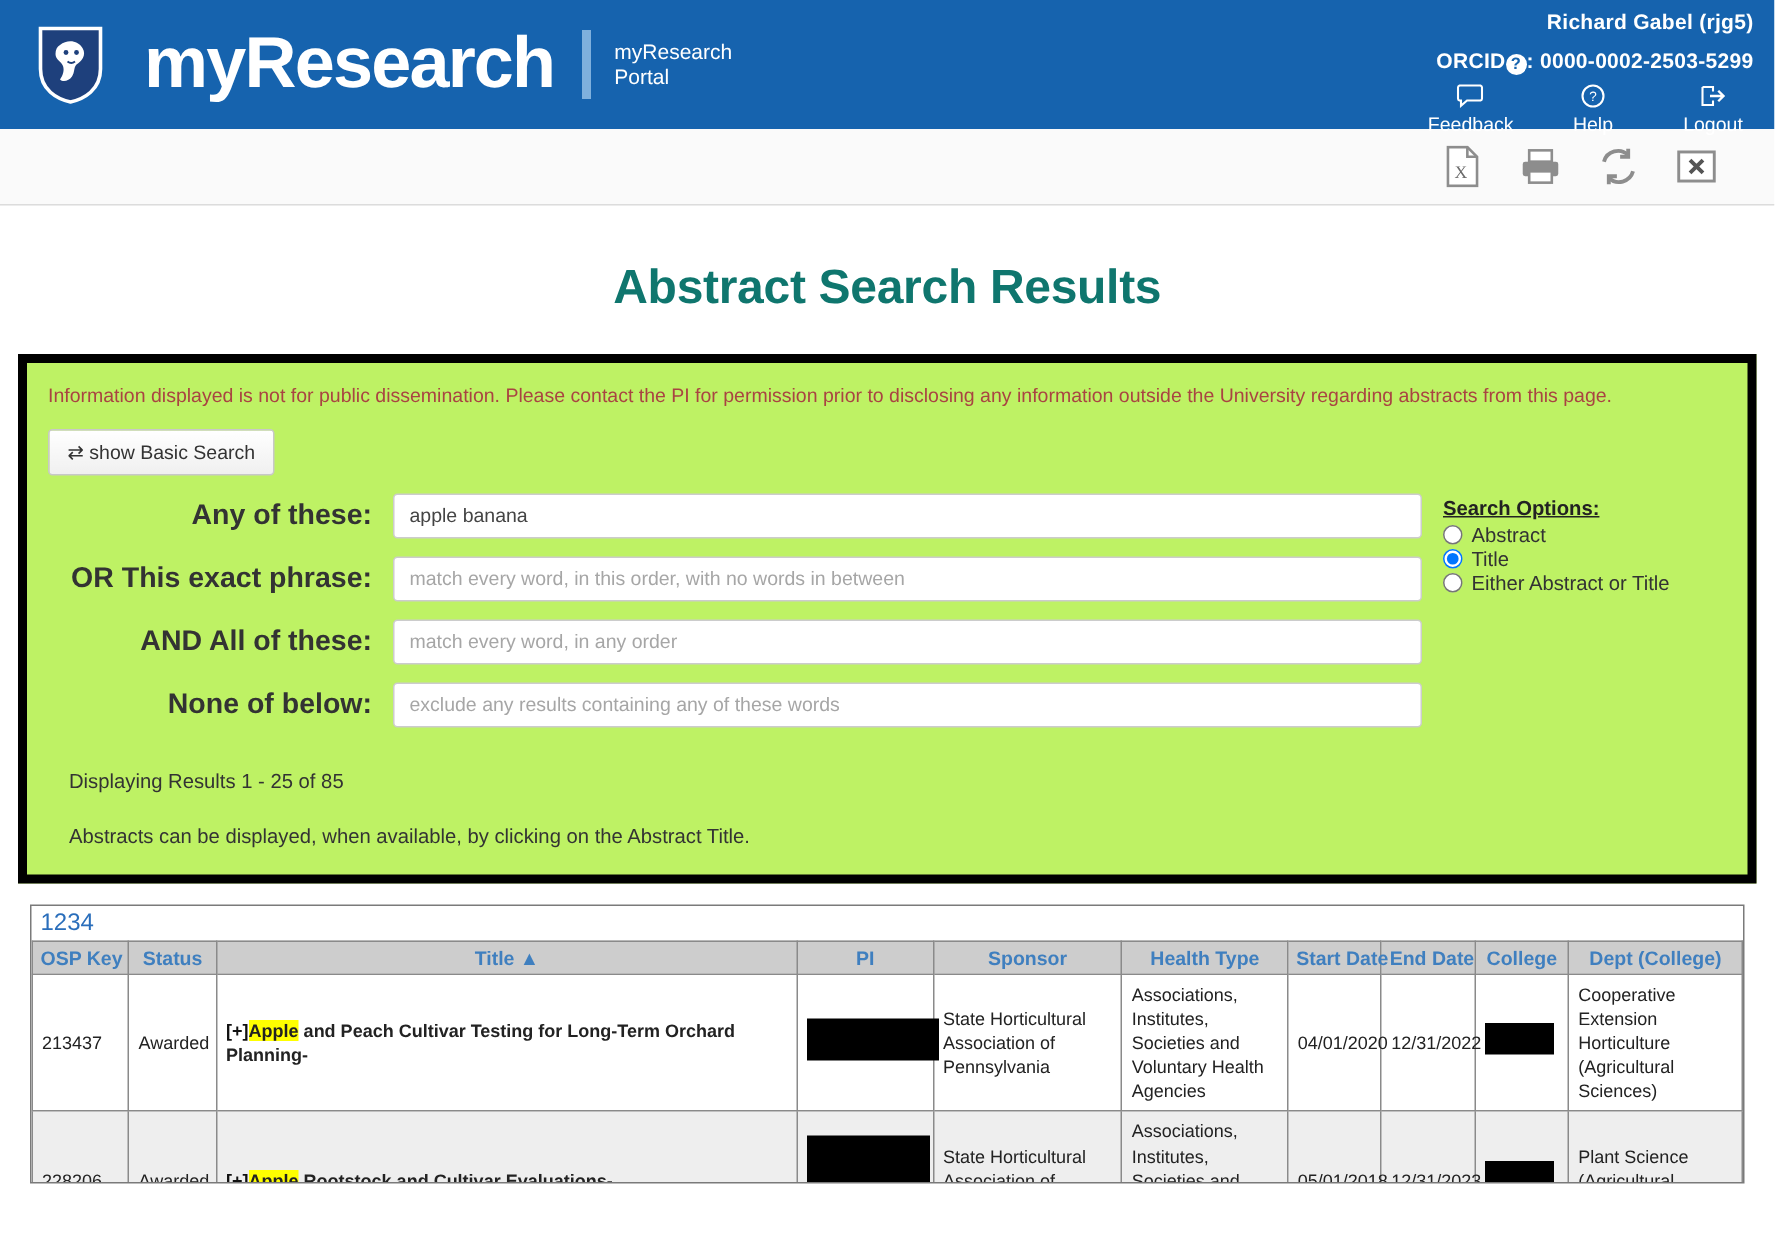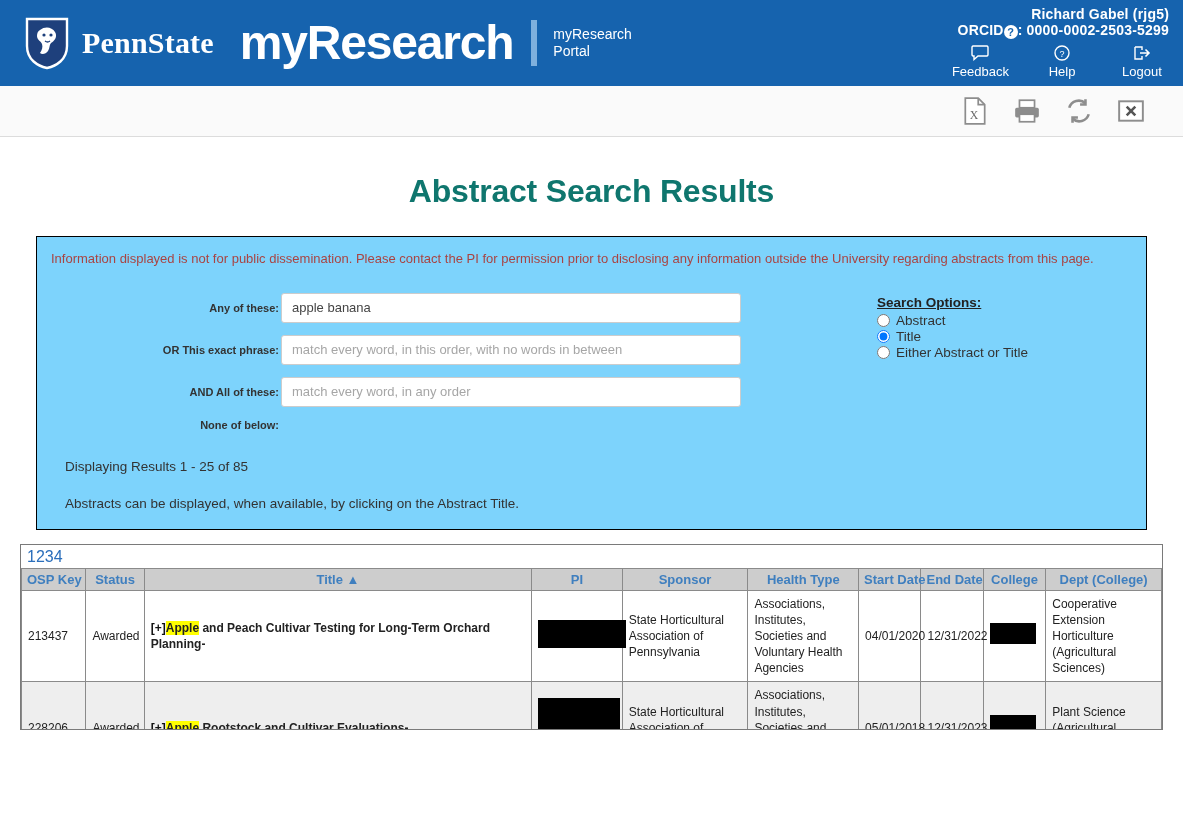--- a/index.html
+++ b/index.html
@@ -45,21 +45,21 @@
   }
   .portal-label {
     color:#ffffff; font-size:14px; line-height:1.25;
   }
 
   .userblock {
     position:absolute; right:14px; top:6px;
     text-align:right; color:#ffffff;
   }
   .username { font-size:14px; font-weight:bold; letter-spacing:.2px; }
-  .orcid { font-size:14px; font-weight:bold; margin-top:0; letter-spacing:.2px; }
+  .orcid { font-size:14px; font-weight:bold; margin-top:10px; letter-spacing:.2px; }
   .qmark {
     display:inline-block; width:14px; height:14px; border-radius:50%;
     background:#ffffff; color:#1663ae; font-size:11px; font-weight:bold;
     line-height:14px; text-align:center; vertical-align:-1px;
   }
   .navlinks { display:flex; gap:26px; margin-top:6px; justify-content:flex-end; }
   .navitem { text-align:center; color:#ffffff; cursor:pointer; min-width:54px; }
   .navicon { font-size:15px; line-height:16px; display:block; }
   .navlabel { font-size:13px; display:block; margin-top:3px; }
 
@@ -76,23 +76,23 @@
   .page-title {
     text-align:center;
     font-size:32px; font-weight:bold;
     color:#0f766e;
     margin:36px 0 26px 0;
     letter-spacing:-.2px;
   }
 
   
   .panel {
-    margin:0 36px;
-    background:#7dd3fc;
-    border:1px solid #000000;
+    margin:0 12px;
+    background:#bef264;
+    border:6px solid #000000;
     padding:12px 14px 14px 14px;
   }
   .notice {
     color:#a94442; font-size:13px; line-height:1.5;
     margin-bottom:12px;
   }
   .adv-row { display:flex; align-items:flex-start; gap:14px; }
   .adv-text { flex:1; font-size:13px; line-height:1.55; padding-top:4px; }
   .adv-text b { font-size:17px; color:#111111; }
   .btn {
@@ -100,25 +100,25 @@
     border:1px solid #c8c8c8; border-radius:3px;
     padding:7px 12px; font-size:13px; color:#333333;
     cursor:pointer; white-space:nowrap;
     font-family:"Liberation Sans", sans-serif;
   }
 
   .form-area { display:flex; margin-top:12px; }
   .fields { flex:0 0 812px; }
   .frow { display:flex; align-items:center; margin-bottom:12px; }
   .flabel {
-    width:230px; text-align:right; padding-right:2px;
-    font-weight:bold; font-size:11px; color:#333333;
+    width:230px; text-align:right; padding-right:14px;
+    font-weight:bold; font-size:19px; color:#333333;
   }
   .finput {
-    width:460px; height:30px;
+    width:686px; height:30px;
     border:1px solid #cccccc; border-radius:3px;
     background:#ffffff; padding:0 10px; font-size:13px;
     color:#444444;
     font-family:"Liberation Sans", sans-serif;
   }
   .finput::placeholder { color:#a6a6a6; }
 
   .options { padding-left:14px; padding-top:2px; }
   .opt-title {
     font-weight:bold; font-size:13.5px; color:#222222;
@@ -162,21 +162,20 @@
 
 <div class="topbar">
   <div class="brand">
     <svg class="shield" viewBox="0 0 46 54">
       <path d="M3 3 H43 V30 C43 44 32 50 23 52 C14 50 3 44 3 30 Z" fill="#1e407c" stroke="#ffffff" stroke-width="2.4"></path>
       <path d="M16 14 c5 -4 12 -3 15 2 c3 5 -1 9 -4 11 c-2 2 -1 5 -3 8 c-2 3 -6 4 -8 2 c2 -3 3 -6 2 -9 c-1 -3 -5 -4 -5 -8 c0 -3 1 -5 3 -6 z" fill="#ffffff"></path>
       <circle cx="20" cy="19" r="1.6" fill="#1e407c"></circle>
       <circle cx="27" cy="19" r="1.6" fill="#1e407c"></circle>
       <path d="M21 25 q2.5 2 5 0" stroke="#1e407c" stroke-width="1.3" fill="none"></path>
     </svg>
-    <span class="pennstate-word">PennState</span>
     <span class="myresearch">myResearch</span>
     <div class="divider-bar"></div>
     <div class="portal-label">
       <div>myResearch</div>
       <div>Portal</div>
     </div>
   </div>
 
   <div class="userblock">
     <div class="username">Richard Gabel (rjg5)</div>
@@ -230,38 +229,43 @@
     <path d="M9 8 L17 16 M17 8 L9 16" stroke="#555555" stroke-width="2.4"></path>
   </svg>
 </div>
 
 <div class="page-title">Abstract Search Results</div>
 
 <div class="panel">
   <div class="notice">Information displayed is not for public dissemination. Please contact the PI for permission prior to disclosing any information outside the University regarding abstracts from this page.</div>
 
   <div class="adv-row">
+    <button class="btn">
+      <span>⇄</span>
+      <span>show Basic Search</span>
+    </button>
   </div>
 
   <div class="form-area">
     <div class="fields">
       <div class="frow">
         <div class="flabel">Any of these:</div>
         <input class="finput" value="apple banana" placeholder="" style="">
       </div>
       <div class="frow">
         <div class="flabel">OR This exact phrase:</div>
         <input class="finput" placeholder="match every word, in this order, with no words in between" style="">
       </div>
       <div class="frow">
         <div class="flabel">AND All of these:</div>
         <input class="finput" placeholder="match every word, in any order" style="">
       </div>
       <div class="frow">
         <div class="flabel">None of below:</div>
+        <input class="finput" placeholder="exclude any results containing any of these words" style="">
       </div>
     </div>
 
     <div class="options">
       <div class="opt-title">Search Options:</div>
       <label class="opt">
         <input type="radio" name="scope" style="">
         <span>Abstract</span>
       </label>
       <label class="opt">

